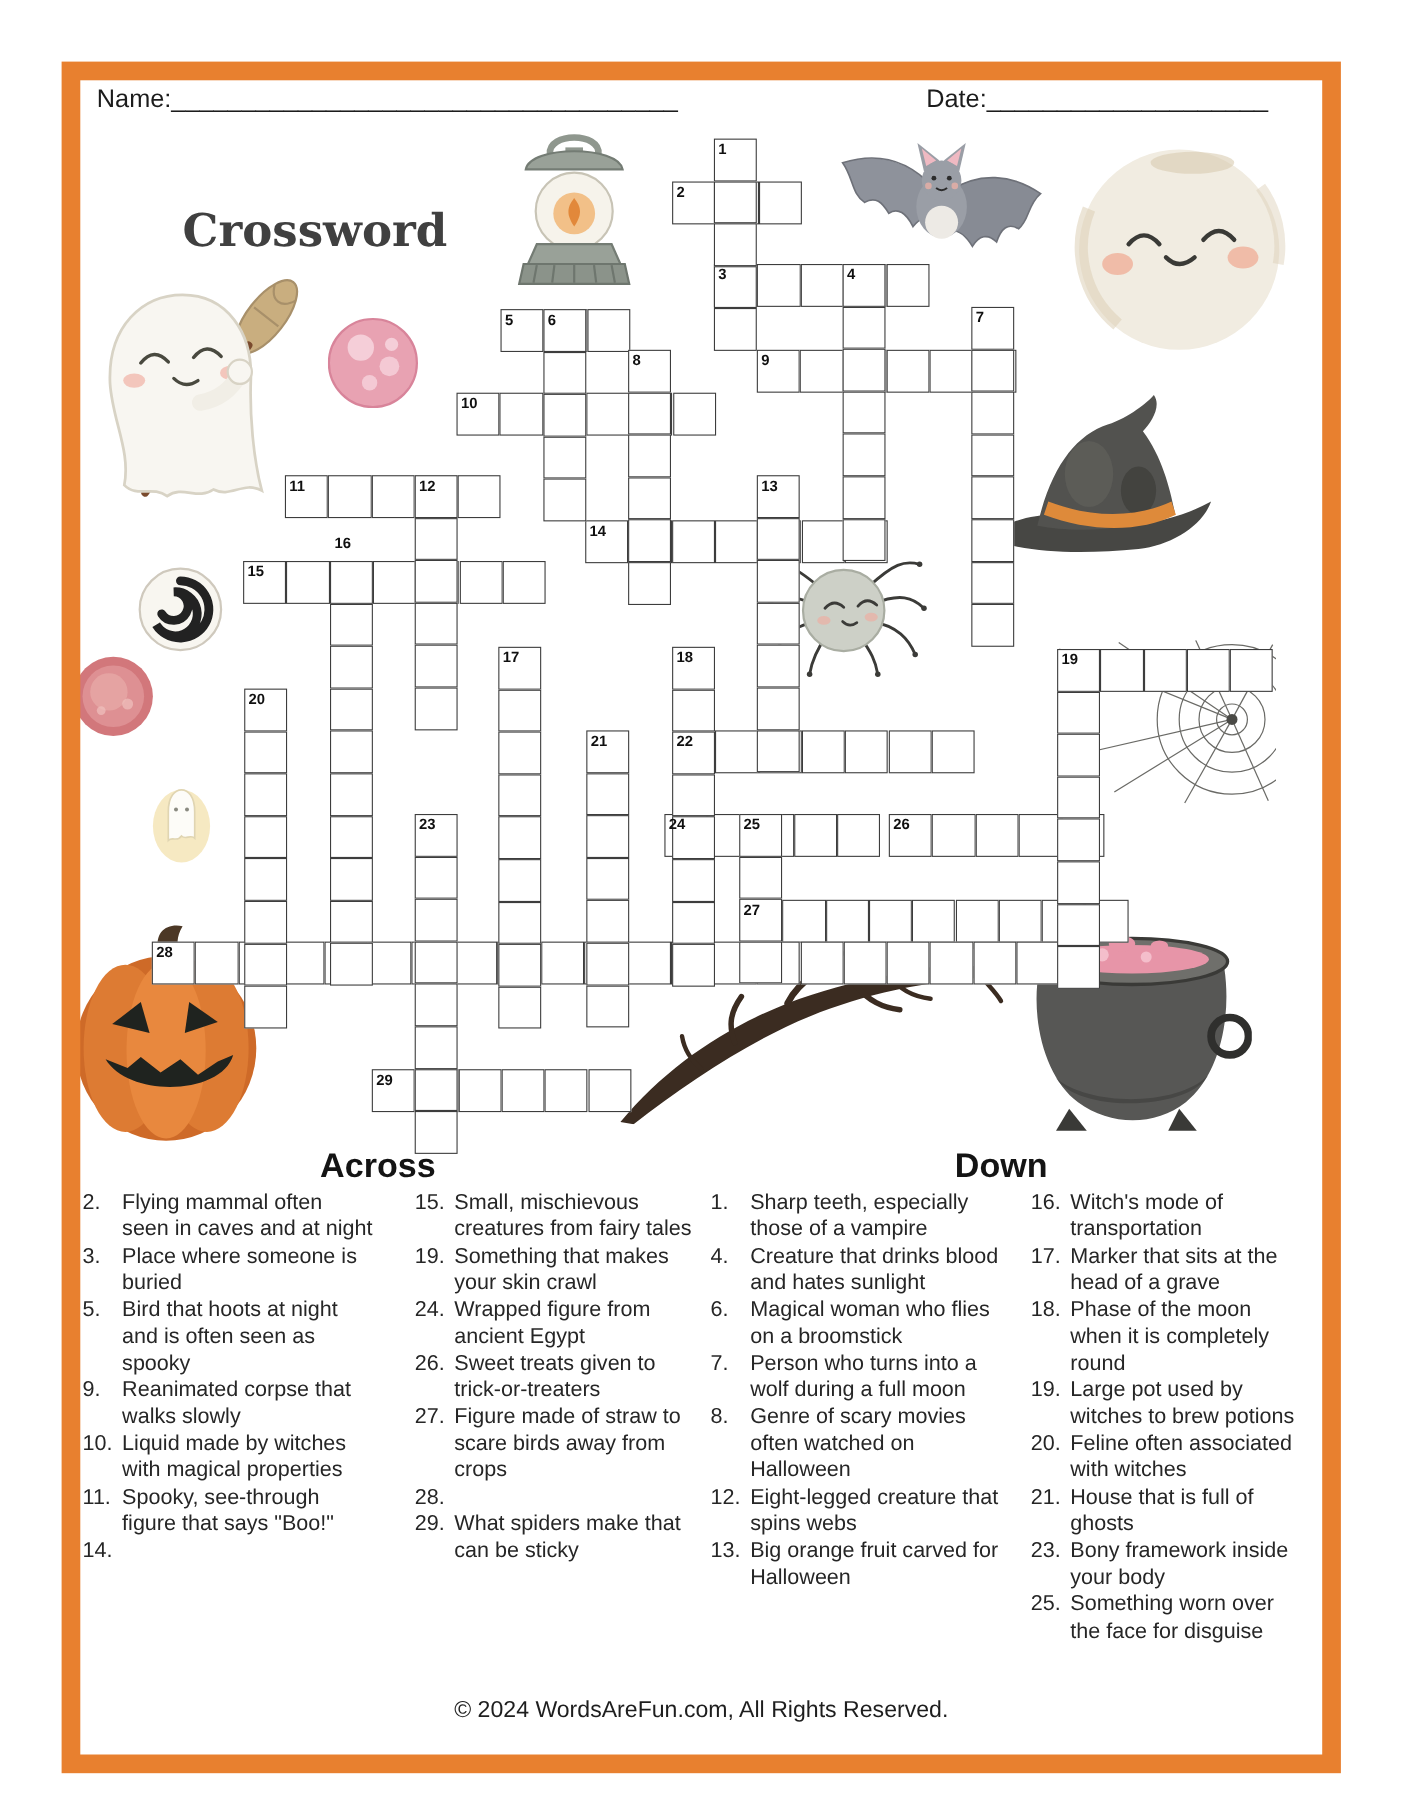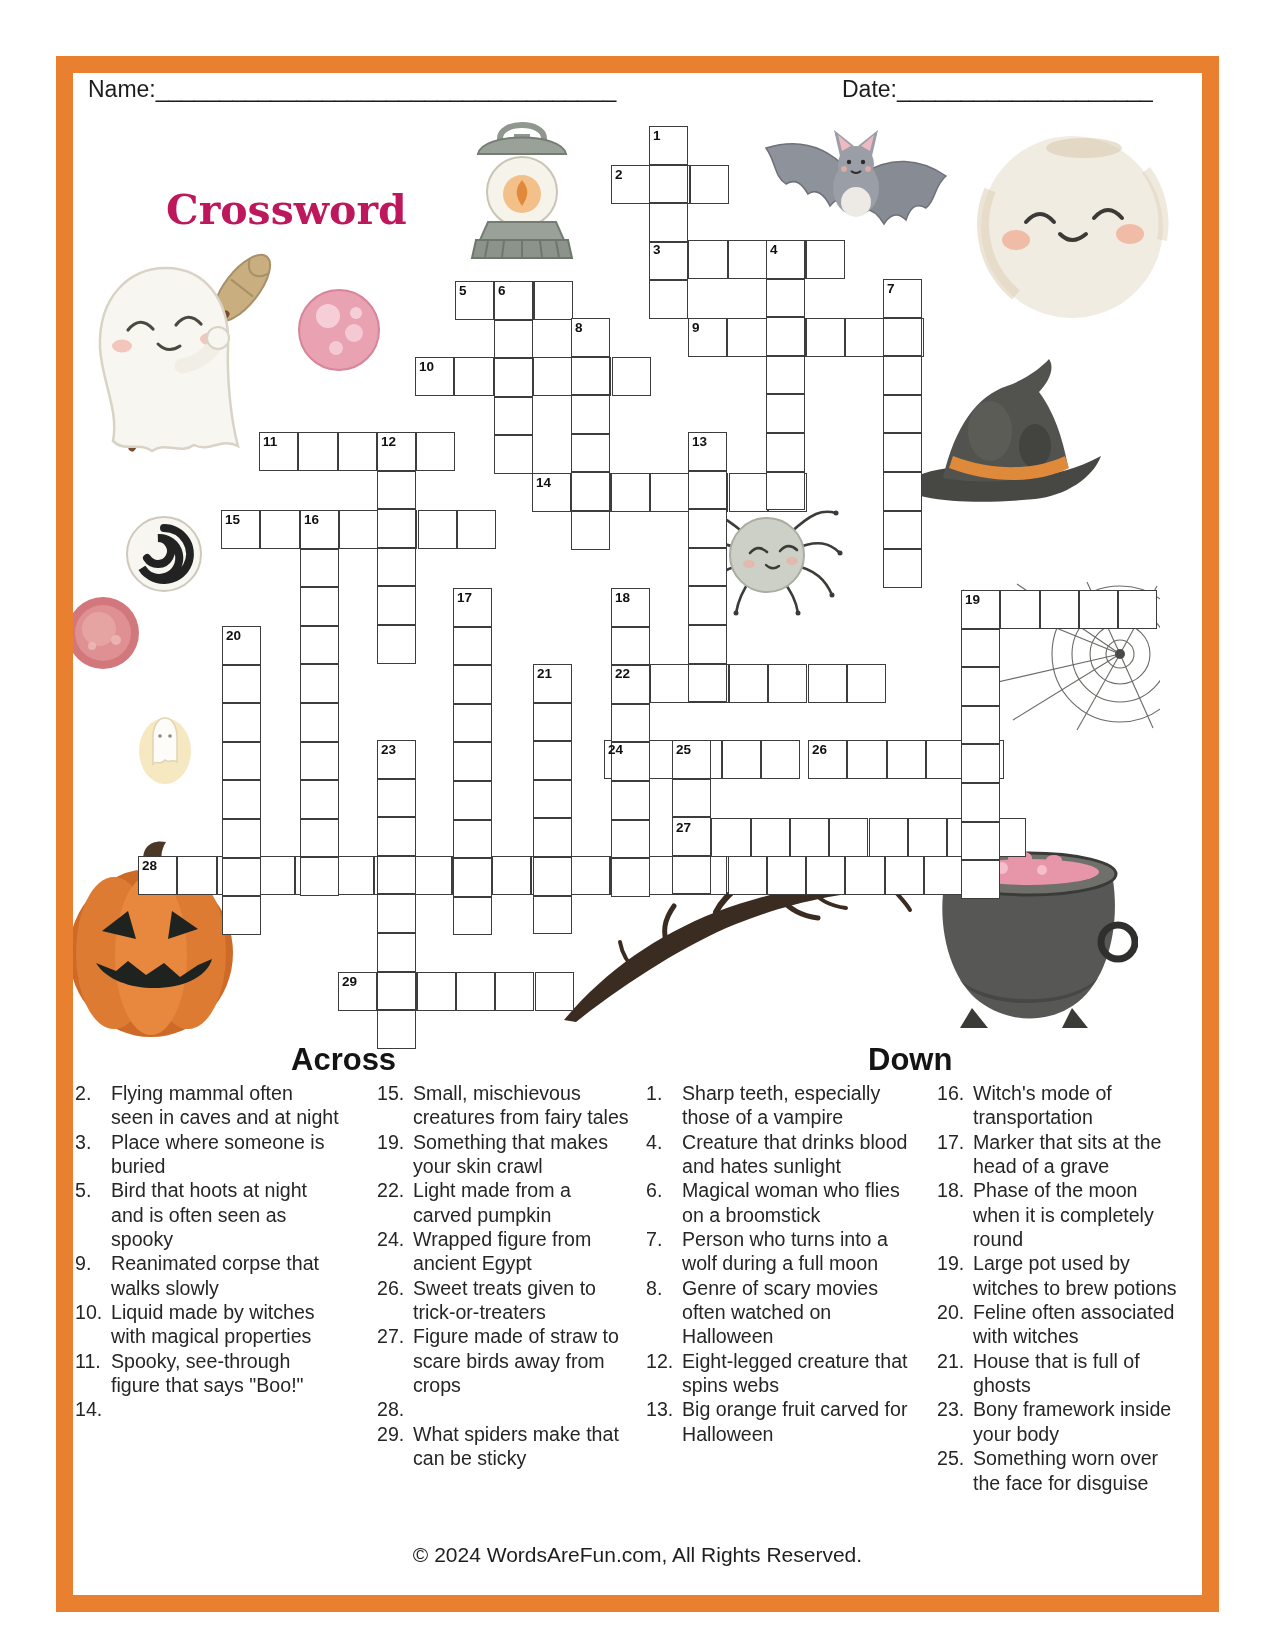--- a/index.html
+++ b/index.html
@@ -6,21 +6,21 @@
   #page{position:relative;width:1275px;height:1650px;background:#ffffff;overflow:hidden;
         font-family:"Liberation Sans",sans-serif;color:#222;text-decoration:underline;}
   #frame{position:absolute;left:56px;top:56px;width:1163px;height:1556px;
          border:17px solid #E8802F;box-sizing:border-box;pointer-events:none;z-index:40;}
   
   #nameline{position:absolute;left:88px;top:76px;font-size:23px;color:#1c1c1c;z-index:6;white-space:nowrap;}
   #dateline{position:absolute;left:842px;top:76px;font-size:23px;color:#1c1c1c;z-index:6;white-space:nowrap;}
   #title{position:absolute;left:90px;top:112px;font-size:77px;font-weight:bold;color:#E8873B;
          letter-spacing:-3px;z-index:6;}
   #subtitle{position:absolute;left:166px;top:186px;font-size:41px;font-weight:bold;
-            font-family:"DejaVu Serif",serif;color:#be185d;z-index:6;}
+            font-family:"DejaVu Serif",serif;color:#404040;z-index:6;}
   
   #grid{position:absolute;left:0;top:0;z-index:10;}
   .word{position:absolute;}
   .cell{position:absolute;width:39.3px;height:38.6px;background:#fff;border:1.6px solid #3d3d3d;
         box-sizing:border-box;}
   .cellnum{position:absolute;font-size:13.5px;font-weight:bold;color:#101010;z-index:14;line-height:14px;}
   
   .illo{position:absolute;z-index:2;}
   
   .clue-heading{position:absolute;font-size:31px;font-weight:bold;color:#141414;z-index:6;}
@@ -501,21 +501,21 @@
       <div class="cellnum" style="left: 676px; top: 821px;">27</div>
       <div class="cellnum" style="left: 142px; top: 859px;">28</div>
       <div class="cellnum" style="left: 342px; top: 975px;">29</div>
       <div class="cellnum" style="left: 653px; top: 129px;">1</div>
       <div class="cellnum" style="left: 770px; top: 243px;">4</div>
       <div class="cellnum" style="left: 498px; top: 284px;">6</div>
       <div class="cellnum" style="left: 887px; top: 282px;">7</div>
       <div class="cellnum" style="left: 575px; top: 321px;">8</div>
       <div class="cellnum" style="left: 381px; top: 435px;">12</div>
       <div class="cellnum" style="left: 692px; top: 435px;">13</div>
-      <div class="cellnum" style="left: 304px; top: 513px;">16</div>
+      <div class="cellnum" style="left: 304px; top: 487px;">16</div>
       <div class="cellnum" style="left: 457px; top: 591px;">17</div>
       <div class="cellnum" style="left: 615px; top: 591px;">18</div>
       <div class="cellnum" style="left: 226px; top: 629px;">20</div>
       <div class="cellnum" style="left: 537px; top: 667px;">21</div>
       <div class="cellnum" style="left: 381px; top: 743px;">23</div>
       <div class="cellnum" style="left: 676px; top: 743px;">25</div>
     </div>
 
   <div class="clue-heading" style="left:291px;top:1042px">Across</div>
   <div class="clue-heading" style="left:868px;top:1042px">Down</div>
@@ -552,24 +552,20 @@
   <div class="cluecol" id="across-col2" style="left:377px;top:1081px;width:252px">
       <div class="clue">
         <span class="cnum">15.</span>
         <span class="ctxt">Small, mischievous creatures from fairy tales</span>
       </div>
       <div class="clue">
         <span class="cnum">19.</span>
         <span class="ctxt">Something that makes your skin crawl</span>
       </div>
       <div class="clue">
-        <span class="cnum">22.</span>
-        <span class="ctxt">Light made from a carved pumpkin</span>
-      </div>
-      <div class="clue">
         <span class="cnum">24.</span>
         <span class="ctxt">Wrapped figure from ancient Egypt</span>
       </div>
       <div class="clue">
         <span class="cnum">26.</span>
         <span class="ctxt">Sweet treats given to trick-or-treaters</span>
       </div>
       <div class="clue">
         <span class="cnum">27.</span>
         <span class="ctxt">Figure made of straw to scare birds away from crops</span>

